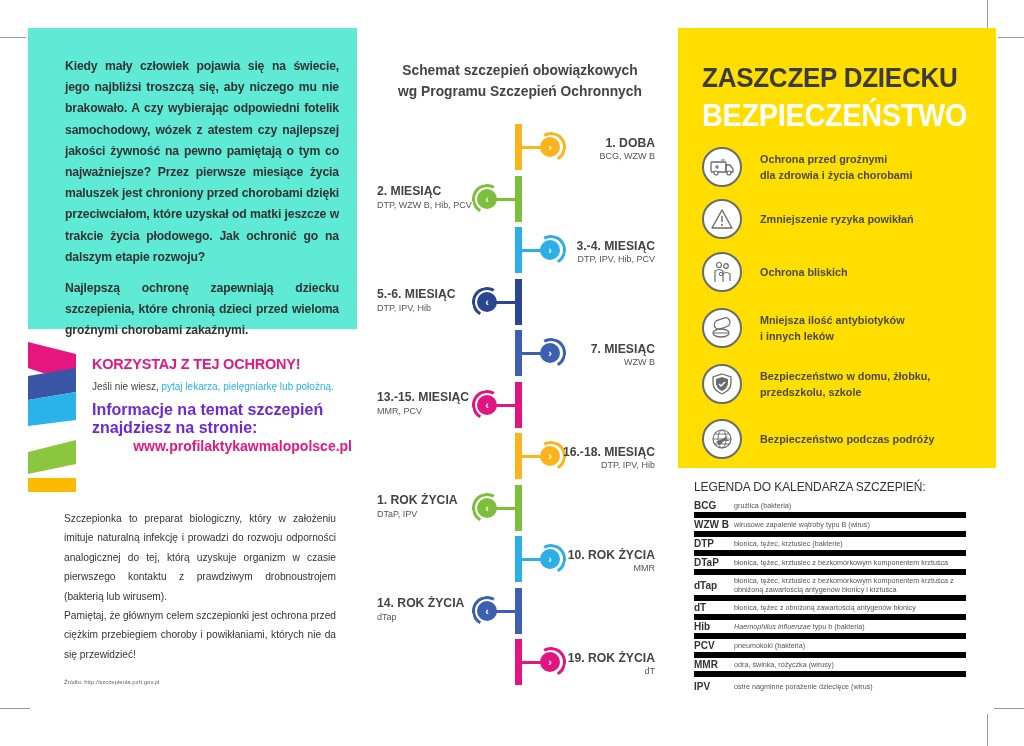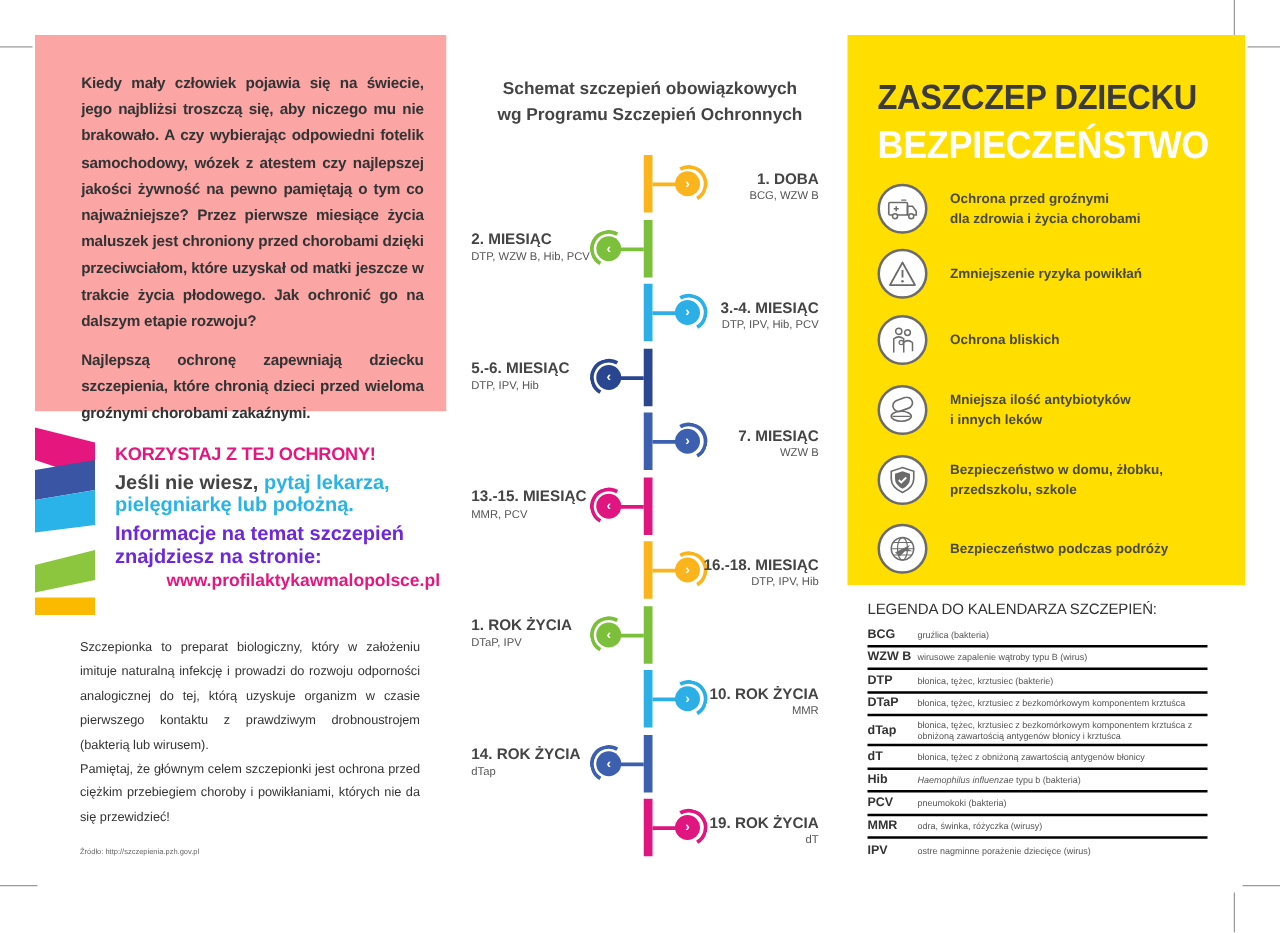--- a/index.html
+++ b/index.html
@@ -3,29 +3,29 @@
 <meta charset="utf-8">
 <style>
   * { box-sizing: border-box; margin: 0; padding: 0; }
   html, body { width: 1024px; height: 746px; background: #ffffff; overflow: hidden; }
   body { position: relative; font-family: "Liberation Sans", sans-serif; color: #3a3a3a; }
 
   
   .crop { position: absolute; background: #9a9a9a; }
 
   
-  .intro-box { position: absolute; left: 28px; top: 28px; width: 329px; height: 301px; background: #fca5a5; padding: 28px 18px 0 37px; }
+  .intro-box { position: absolute; left: 28px; top: 28px; width: 329px; height: 301px; background: #5eead4; padding: 28px 18px 0 37px; }
   .intro-box p { font-size: 12.2px; line-height: 21.2px; font-weight: bold; color: #333; text-align: justify; letter-spacing: -0.15px; }
   .intro-box p + p { margin-top: 10px; }
 
   .chev-deco { position: absolute; left: 28px; top: 340px; width: 50px; height: 155px; }
 
   .cta { position: absolute; left: 92px; top: 356px; width: 260px; }
   .cta-title { color: #e5167e; font-weight: bold; font-size: 14.5px; letter-spacing: -0.2px; }
-  .cta-line { font-weight: bold; font-size: 16px; line-height: 18px; color: #444; margin-top: 6px; }
+  .cta-line { font-weight: normal; font-size: 10px; line-height: 18px; color: #444; margin-top: 6px; }
   .cta-line .blue { color: #29b3e8; }
   .cta-info { font-weight: bold; font-size: 16px; line-height: 18px; color: #6d28d9; margin-top: 5px; }
   .cta-url { font-weight: bold; font-size: 14px; line-height: 18px; color: #e5167e; text-align: right; }
 
   .body-text { position: absolute; left: 64px; top: 509px; width: 272px; }
   .body-text p { font-size: 10.2px; line-height: 19.4px; color: #333; text-align: justify; }
   .source { position: absolute; left: 64px; top: 679px; font-size: 6px; color: #666; }
 
   
   .schema-title { position: absolute; left: 380px; top: 60px; width: 280px; text-align: center; font-weight: bold; font-size: 13.8px; line-height: 21px; color: #444; }
@@ -40,21 +40,21 @@
   
   .benefits-box { position: absolute; left: 678px; top: 28px; width: 318px; height: 440px; background: #ffde00; }
   .headline1 { position: absolute; left: 24px; top: 34px; font-size: 28px; font-weight: bold; color: #3b3b3b; letter-spacing: -0.3px; transform: scaleX(0.93); transform-origin: left; }
   .headline2 { position: absolute; left: 24px; top: 70px; font-size: 31px; font-weight: bold; color: #ffffff; letter-spacing: -0.3px; transform: scaleX(0.93); transform-origin: left; }
   .benefit { position: absolute; left: 24px; display: flex; align-items: center; }
   .benefit-icon { width: 40px; height: 40px; border-radius: 50%; background: #fff; border: 2px solid #6b6b6b; display: flex; align-items: center; justify-content: center; flex-shrink: 0; }
   .benefit-text { margin-left: 18px; font-weight: bold; font-size: 10.8px; line-height: 16px; color: #4a4a3a; }
 
   .legend-title { position: absolute; left: 694px; top: 480px; font-size: 12px; color: #333; letter-spacing: -0.1px; }
   .legend { position: absolute; left: 694px; top: 499px; width: 272px; }
-  .legend-row { display: flex; align-items: center; border-bottom: 2px solid #000000; min-height: 18.5px; padding: 1px 0; }
+  .legend-row { display: flex; align-items: center; border-bottom: 6px solid #000000; min-height: 18.5px; padding: 1px 0; }
   .legend-abbr { width: 40px; font-weight: bold; font-size: 10px; color: #333; flex-shrink: 0; }
   .legend-desc { font-size: 7.2px; line-height: 9px; color: #555; }
   .legend-row:last-child { border-bottom: none; }
   .italic { font-style: italic; }
 </style>
 </head>
 <body>
 
 <div class="crop" style="left:0;top:37px;width:26px;height:1px;"></div>
 <div class="crop" style="left:987px;top:0;width:1px;height:28px;"></div>

